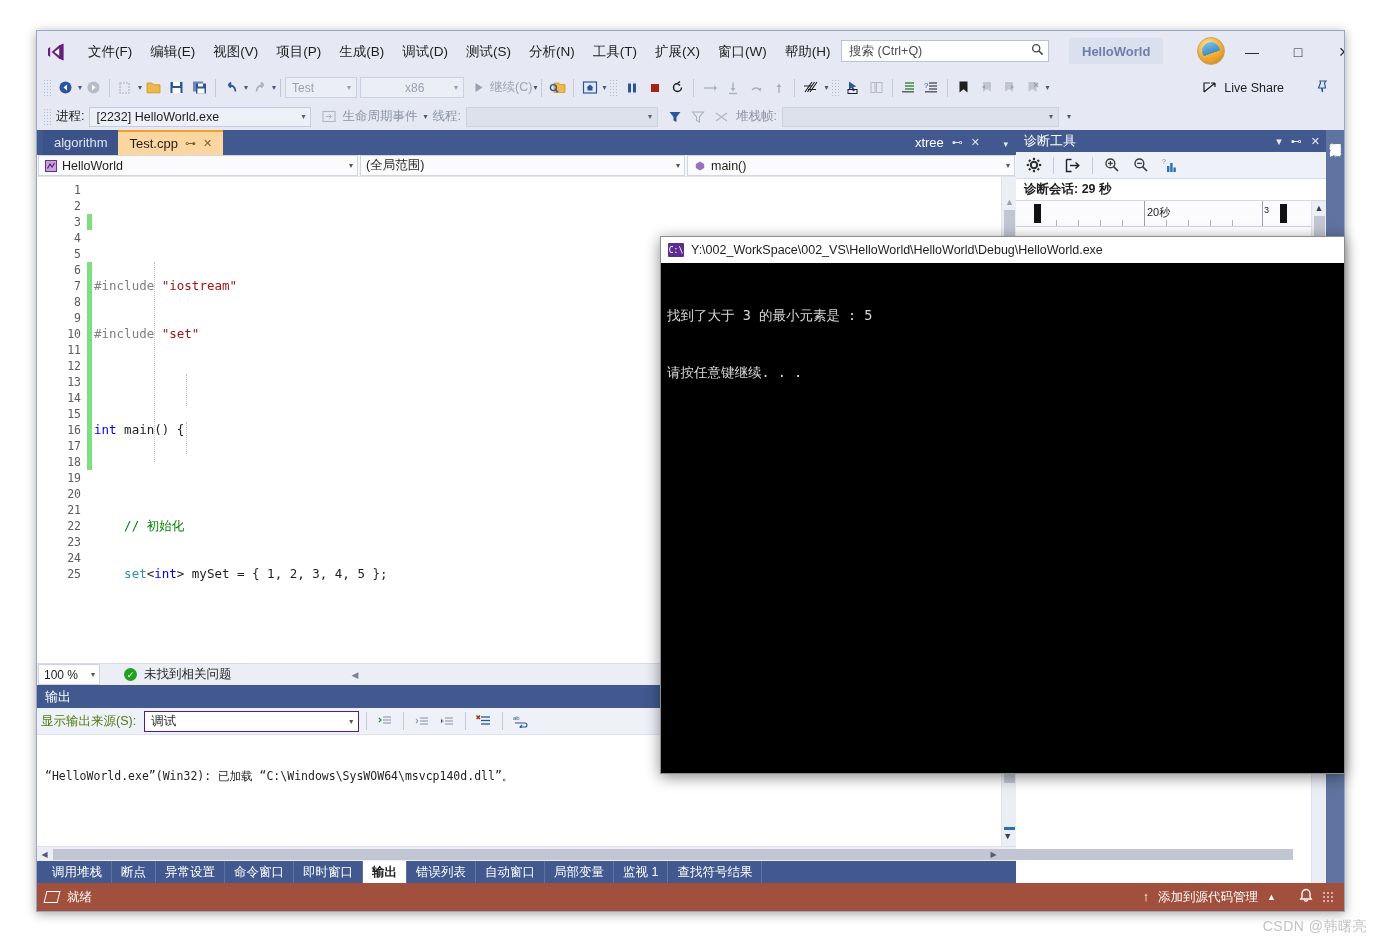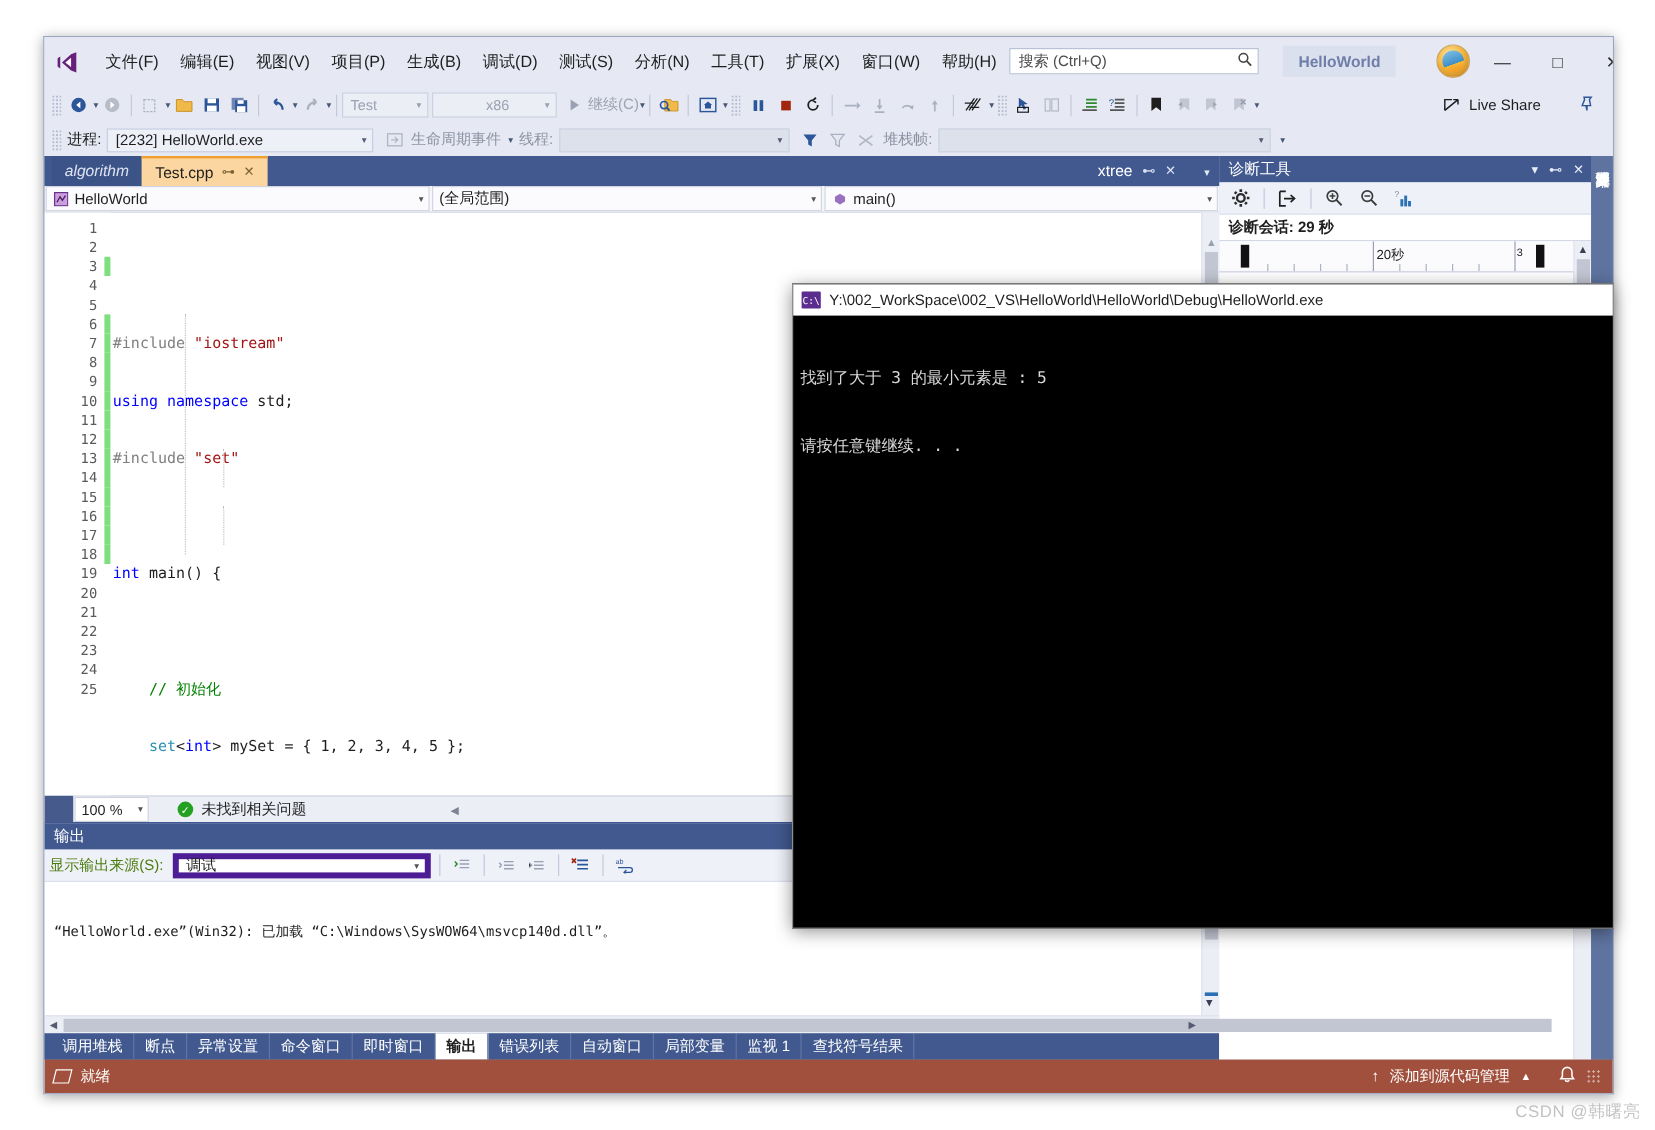--- a/index.html
+++ b/index.html
@@ -163,21 +163,21 @@
     display: flex; align-items: flex-end;
     padding-left: 6px; flex: 0 0 auto;
     position: relative;
   }
   .dtab {
     height: 25px; padding: 0 11px;
     display: flex; align-items: center; gap: 7px;
     font-size: 13px; color: #e7ebf5;
     background: #41598f;
   }
-  .dtab.inactive { background: #3c5388; color: #dde3f1; font-style: italic; }
+  .dtab.inactive { background: #3c5388; color: #dde3f1; }
   .dtab.active {
     background: #fcd6a0; color: #1e1e1e;
     border-top: 2px solid #f0a030;
   }
   .dtab .ic { font-size: 11px; color: #6b5a3a; }
   .dtab.active .ic { color: #7a6134; }
   .xtree-tab {
     position: absolute; right: 28px; bottom: 0;
     height: 25px; padding: 0 8px;
     display: flex; align-items: center; gap: 8px;
@@ -246,21 +246,21 @@
   .cvs-mark  { position: absolute; left: 2px; width: 11px; background: #83d782; }
   .split-ctl {
     position: absolute; right: 0; top: 0; width: 15px; height: 16px;
     background: #eceef5; display:flex; align-items:center; justify-content:center;
     font-size: 10px; color: #33343a;
   }
 
   
   .editor-status {
     height: 22px; background: #eceef5; flex: 0 0 auto;
-    display: flex; align-items: center; border-top: 1px solid #d8dbe6; margin-left: 24px;
+    display: flex; align-items: center; border-top: 1px solid #d8dbe6;
   }
   .zoom-combo {
     width: 62px; height: 21px; background: #fff; border: 1px solid #cfd3e0;
     font-size: 12px; color: #1e1e1e; display: flex; align-items: center;
     padding-left: 5px; position: relative; margin-left: 1px;
   }
   .zoom-combo .ca { position: absolute; right: 4px; font-size: 8px; color: #555; }
   .es-ok { width: 13px; height:13px; border-radius:50%; background:#22a022; color:#fff;
            font-size:9px; display:flex; align-items:center; justify-content:center; margin: 0 7px 0 24px;}
   .es-text { font-size: 12.5px; color: #1e1e1e; }
@@ -277,21 +277,21 @@
     display: flex; align-items: center; padding-left: 8px;
     font-size: 13px; flex: 0 0 auto;
   }
   .op-toolbar {
     height: 27px; background: #eef1f8; display: flex; align-items: center;
     padding-left: 4px; gap: 3px; flex: 0 0 auto;
     border-bottom: 1px solid #dde1ec;
   }
   .op-lbl { font-size: 12.5px; color: #4d7c0f; margin-right: 5px; }
   .op-combo {
-    width: 215px; height: 21px; background: #fff; border: 5px solid #4c1d95;
+    width: 215px; height: 21px; background: #fff; border: 1px solid #4c1d95;
     display: flex; align-items: center; padding-left: 6px;
     font-size: 12.5px; color: #1e1e1e; position: relative;
   }
   .op-combo .ca { position: absolute; right: 5px; font-size: 8px; color: #555; }
   .op-btn { width: 22px; height:22px; display:flex; align-items:center; justify-content:center;
             color:#7f8598; font-size: 13px;}
   .op-btn.on { color: #2b579a; }
   .op-body {
     flex: 1 1 auto; background: #ffffff; overflow: hidden; position: relative;
     padding: 4px 0 0 8px;
@@ -821,21 +821,20 @@
               <div></div>
               <div></div>
           </div>
 
           <div class="code-lines">
             <div class="indent-guide" style="left:62px; top:85px; height:200px;"></div>
             <div class="indent-guide" style="left:94px; top:197px; height:32px;"></div>
             <div class="indent-guide" style="left:94px; top:245px; height:32px;"></div>
 
             <div class="cl"><span class="pre">#include</span> <span class="str">"iostream"</span></div>
-            <div class="cl"><span class="kw">using</span> <span class="kw">namespace</span> <span class="op">std</span><span class="op">;</span></div>
             <div class="cl"><span class="pre">#include</span> <span class="str">"set"</span></div>
             <div class="cl">&nbsp;</div>
             <div class="cl" style="position:relative"><span class="kw">int</span> <span class="op">main</span><span class="op">() {</span></div>
             <div class="cl">&nbsp;</div>
             <div class="cl">    <span class="cmt">// 初始化</span></div>
             <div class="cl">    <span class="typ">set</span><span class="op">&lt;</span><span class="kw">int</span><span class="op">&gt; mySet = { 1, 2, 3, 4, 5 };</span></div>
             <div class="cl">&nbsp;</div>
             
             
             

